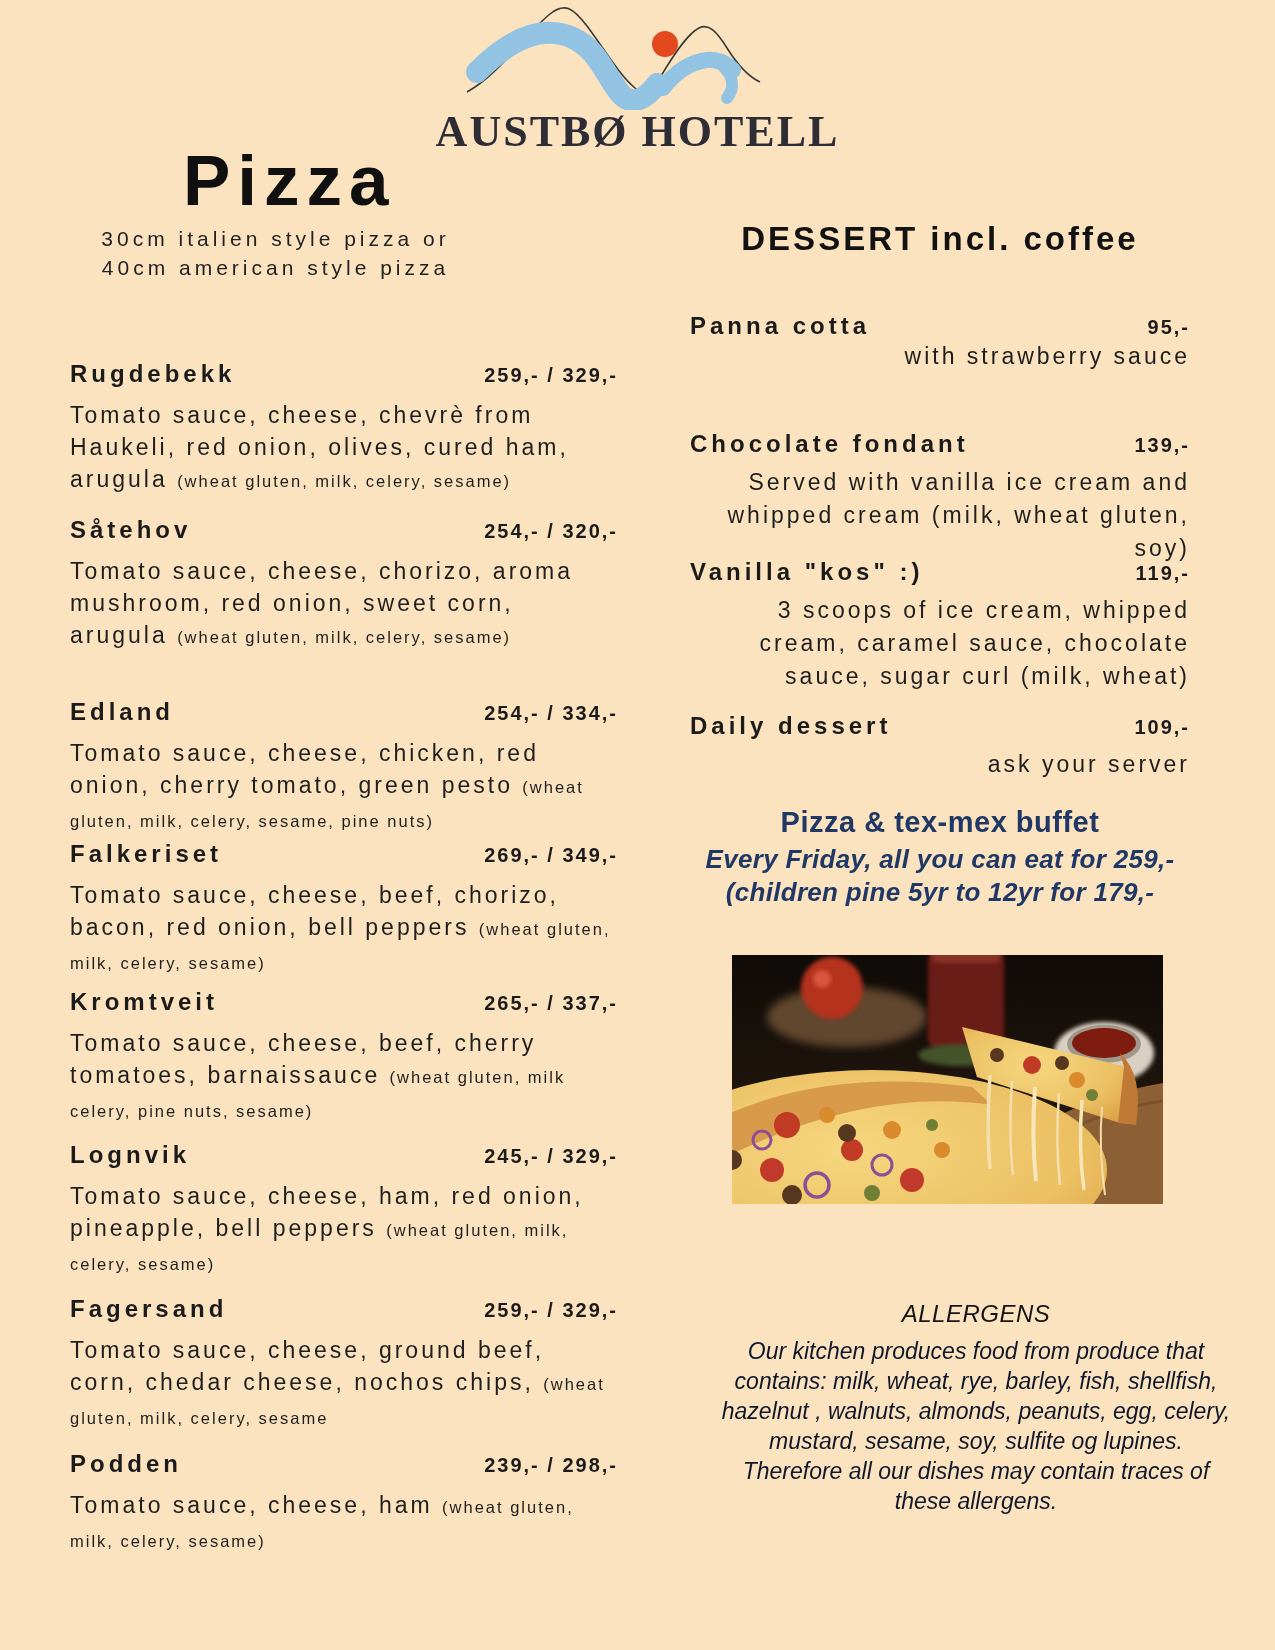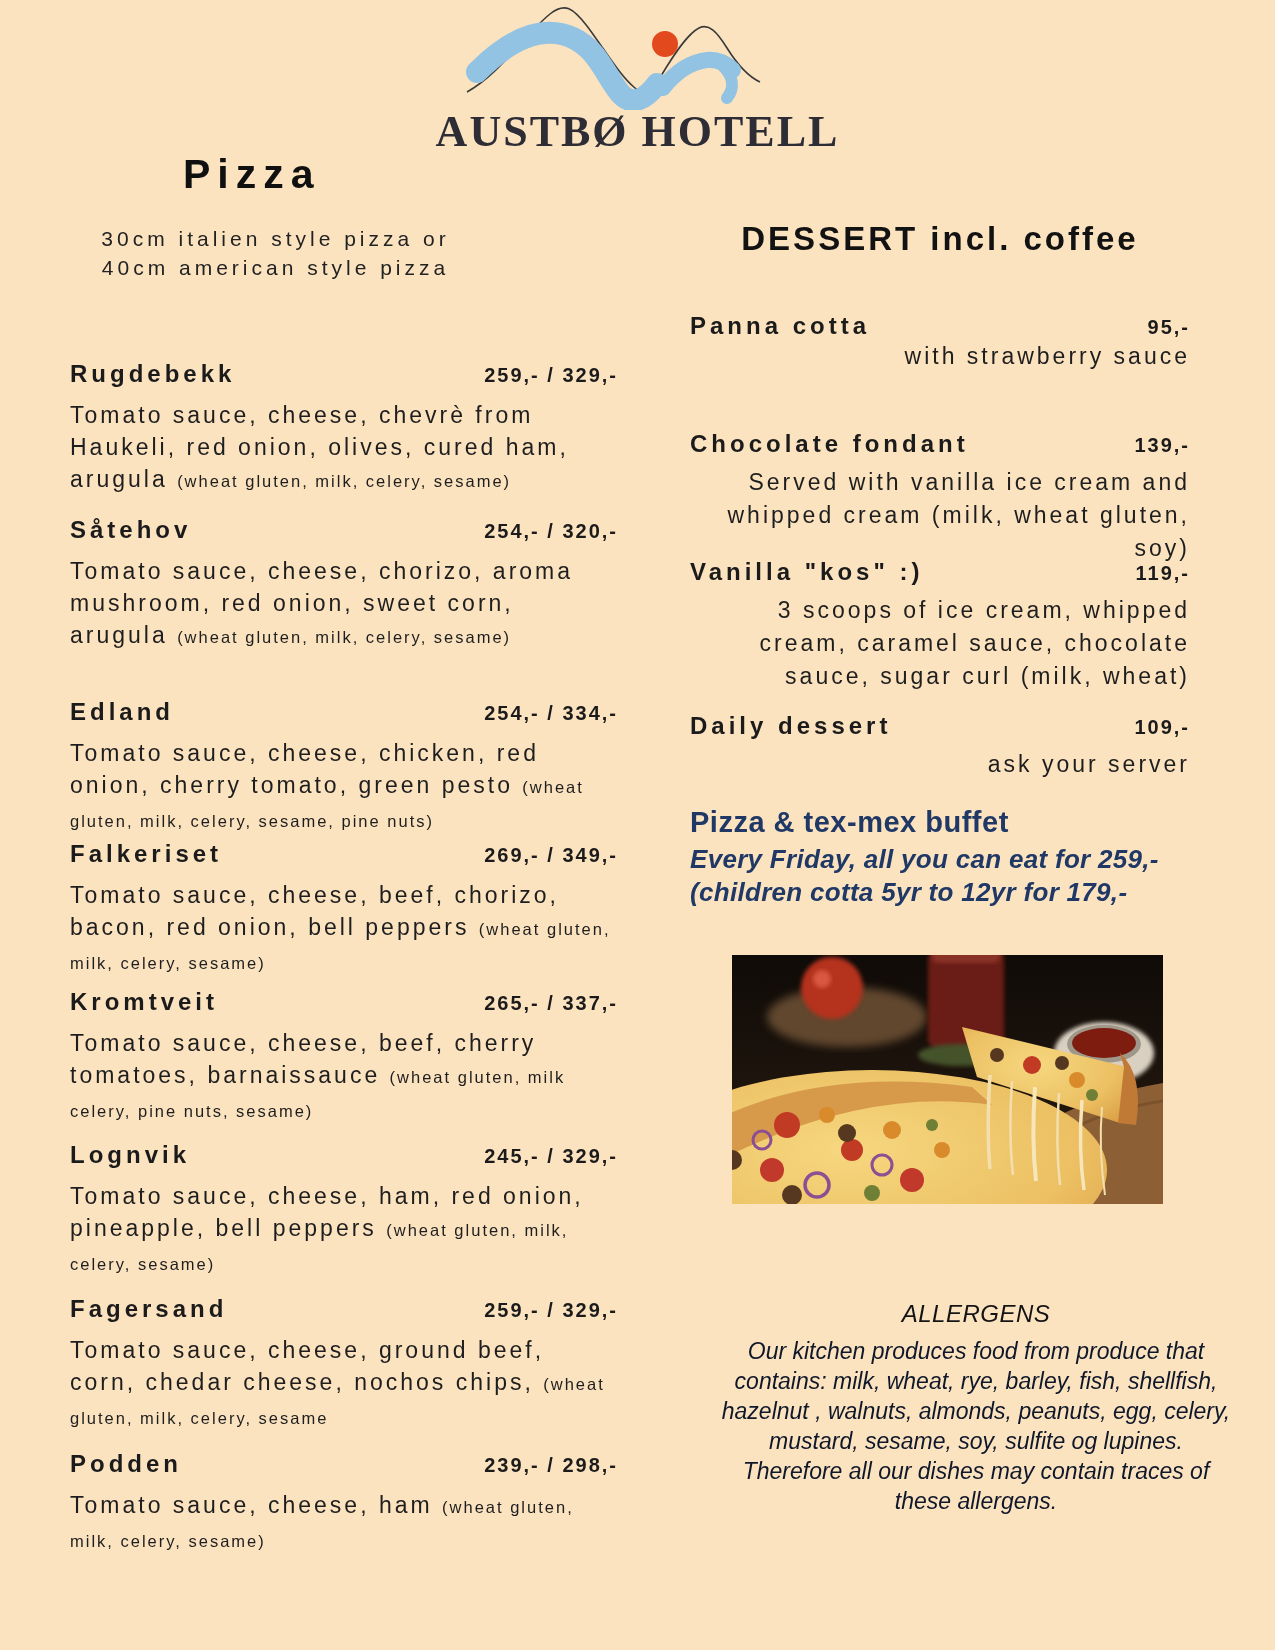--- a/index.html
+++ b/index.html
@@ -18,21 +18,21 @@
   .hotel-name{
     left:0;top:106px;width:1275px;text-align:center;
     font-family:"Liberation Serif", serif;
     font-weight:bold;font-size:44px;letter-spacing:2px;
     color:#2e2d36;
   }
 
   
   .pizza-title{
     left:183px;top:140px;
-    font-size:41px;font-weight:bold;letter-spacing:7px;color:#101010;margin-top:11px;
+    font-size:71px;font-weight:bold;letter-spacing:7px;color:#101010;
   }
   .pizza-subtitle{
     left:78px;top:224px;width:395px;text-align:center;
     font-size:21px;letter-spacing:4px;line-height:29px;color:#222;
   }
   .left-col-item{left:70px;width:548px;margin-top:40px;}
   .item-row{display:flex;justify-content:space-between;align-items:baseline;}
   .item-name{font-size:24px;font-weight:bold;letter-spacing:4px;}
   .item-price{font-size:20px;font-weight:bold;letter-spacing:2px;white-space:nowrap;}
   .item-desc{
@@ -41,21 +41,21 @@
   .allergens-inline{font-size:16.5px;letter-spacing:2px;}
 
   
   .right-col{left:690px;width:500px;}
   .dessert-header{
     left:660px;top:220px;width:560px;text-align:center;
     font-size:33px;font-weight:bold;letter-spacing:3px;color:#121212;
   }
   .dessert-item .item-desc{margin-top:8px;line-height:33px;text-align:right;}
 
-  .buffet{left:690px;top:806px;width:500px;}
+  .buffet{left:690px;top:806px;width:500px;text-align:center;}
   .buffet-title{font-size:29px;font-weight:bold;letter-spacing:0.5px;}
   .buffet-lines{
     margin-top:4px;font-size:26px;font-weight:bold;font-style:italic;
     line-height:33px;letter-spacing:0.3px;
   }
 
   .photo-frame{left:732px;top:955px;width:431px;height:249px;}
   .photo-frame svg{display:block;width:431px;height:249px;}
 
   .allergen-block{left:685px;top:1300px;width:510px;text-align:center;font-style:italic;margin-left:36px;}
@@ -204,21 +204,21 @@
     <span class="item-name">Daily dessert</span>
     <span class="item-price">109,-</span>
   </div>
   <div class="item-desc">ask your server</div>
 </div>
 
 <div class="abs buffet" style="color:#1f3866">
   <div class="buffet-title">Pizza &amp; tex-mex buffet</div>
   <div class="buffet-lines">
     <div>Every Friday, all you can eat for 259,-</div>
-    <div>(children cotta 5yr to 12yr for 179,-</div>
+    <div>(children pine 5yr to 12yr for 179,-</div>
   </div>
 </div>
 
 <div class="abs photo-frame">
   <svg viewBox="0 0 431 249" preserveAspectRatio="none">
     <defs>
       <linearGradient id="bg" x1="0" y1="0" x2="0" y2="1">
         <stop offset="0" stop-color="#0f0b08"></stop>
         <stop offset="1" stop-color="#2b1c10"></stop>
       </linearGradient>

